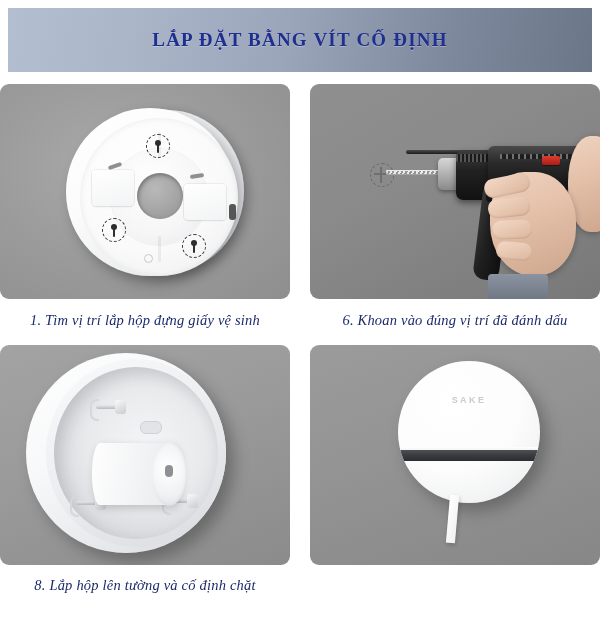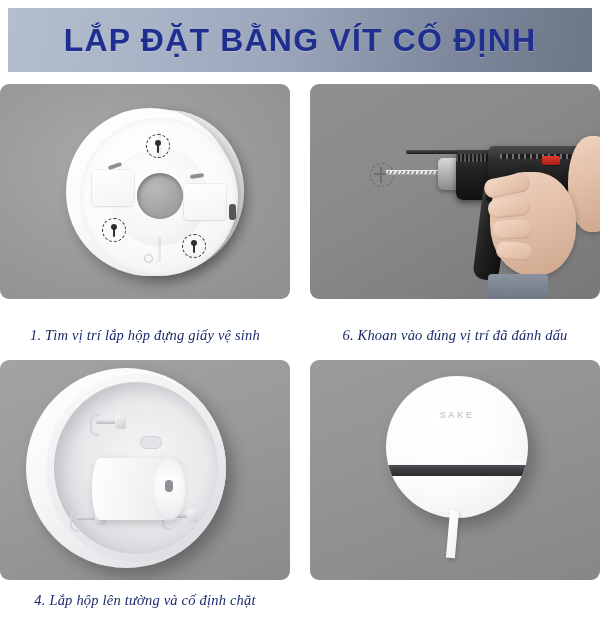--- a/index.html
+++ b/index.html
@@ -12,23 +12,23 @@
   }
   .page{width:600px;height:637px;position:relative;background:#fff;}
 
   
   .banner{
     position:absolute;left:8px;top:8px;width:584px;height:64px;
     background:linear-gradient(100deg,#b3bed0 0%,#aab5c8 22%,#9aa5ba 48%,#7d889d 76%,#6b7687 100%);
     display:flex;align-items:center;justify-content:center;
   }
   .banner-title{
-    font-family:Liberation Sans, sans-serif;
+    font-family:Liberation Serif, serif;
     font-weight:700;
-    font-size:32px;
+    font-size:19px;
     letter-spacing:1.2px;
     color:#1f2f8f;
     white-space:nowrap;
     text-shadow:0 1px 0 rgba(255,255,255,.25);
   }
 
   
   .grid{position:absolute;left:0;top:84px;width:600px;}
   .row{display:flex;justify-content:space-between;}
   .cell{width:290px;}
@@ -36,21 +36,21 @@
     width:290px;height:215px;border-radius:9px;overflow:hidden;position:relative;
     background:#9a9a9a;
   }
   .row2 .photo{height:220px;}
   .caption{
     font-family:"Liberation Serif", serif;
     font-style:italic;
     font-size:14.5px;
     color:#1b2a6b;
     text-align:center;
-    padding-top:28px;
+    padding-top:13px;
     letter-spacing:.2px;
     white-space:nowrap;
   }
   .row2{margin-top:16px;}
   .row2 .caption{padding-top:12px;}
 
   
   .p1{background:radial-gradient(ellipse at 38% 38%, #a9a9a9 0%, #9c9c9c 45%, #8e8e8e 100%);}
   .holder-wrap{position:absolute;left:52px;top:20px;width:190px;height:178px;}
   .drum{
@@ -220,21 +220,21 @@
     border:2px solid #d5d7da;border-right:none;border-radius:7px 0 0 7px;
   }
   .wall-slot{
     position:absolute;width:20px;height:11px;border-radius:6px;
     border:1.6px solid #cfd1d4;background:#e2e4e7;
   }
 
   
   .p4{background:linear-gradient(160deg,#9b9b9b 0%,#949494 40%,#878787 100%);}
   .disp{
-    position:absolute;left:76px;top:16px;width:142px;height:142px;border-radius:50%;
+    position:absolute;left:88px;top:16px;width:142px;height:142px;border-radius:50%;
     background:radial-gradient(circle at 38% 30%, #ffffff 0%, #fcfcfc 52%, #f0f1f2 80%, #e2e3e5 100%);
     box-shadow:7px 8px 16px rgba(0,0,0,.26);
     overflow:hidden;
   }
   .disp-band{
     position:absolute;left:0;top:89px;width:142px;height:11px;
     background:linear-gradient(180deg,#4e5054 0%,#3a3c40 45%,#2b2d30 100%);
   }
   .disp-band-hi{
     position:absolute;left:0;top:86px;width:142px;height:3px;
@@ -362,21 +362,21 @@
               <div class="hook"></div>
               <div class="shaft"></div>
               <div class="head"></div>
             </div>
             <div class="wall-slot" style="left:86px;top:54px;"></div>
           </div>
           <div class="spindle"></div>
           <div class="spindle-cap"></div>
           <div class="spindle-slot"></div>
         </div>
-        <div class="caption">4. Lắp hộp lên tường và cố định chặt</div>
+        <div class="caption">8. Lắp hộp lên tường và cố định chặt</div>
       </div>
 
       <div class="cell">
         <div class="photo p4">
           <div class="disp">
             <div class="logo">SAKE</div>
             <div class="disp-band-hi"></div>
             <div class="disp-band"></div>
           </div>
           <div class="paper-tail"></div>

